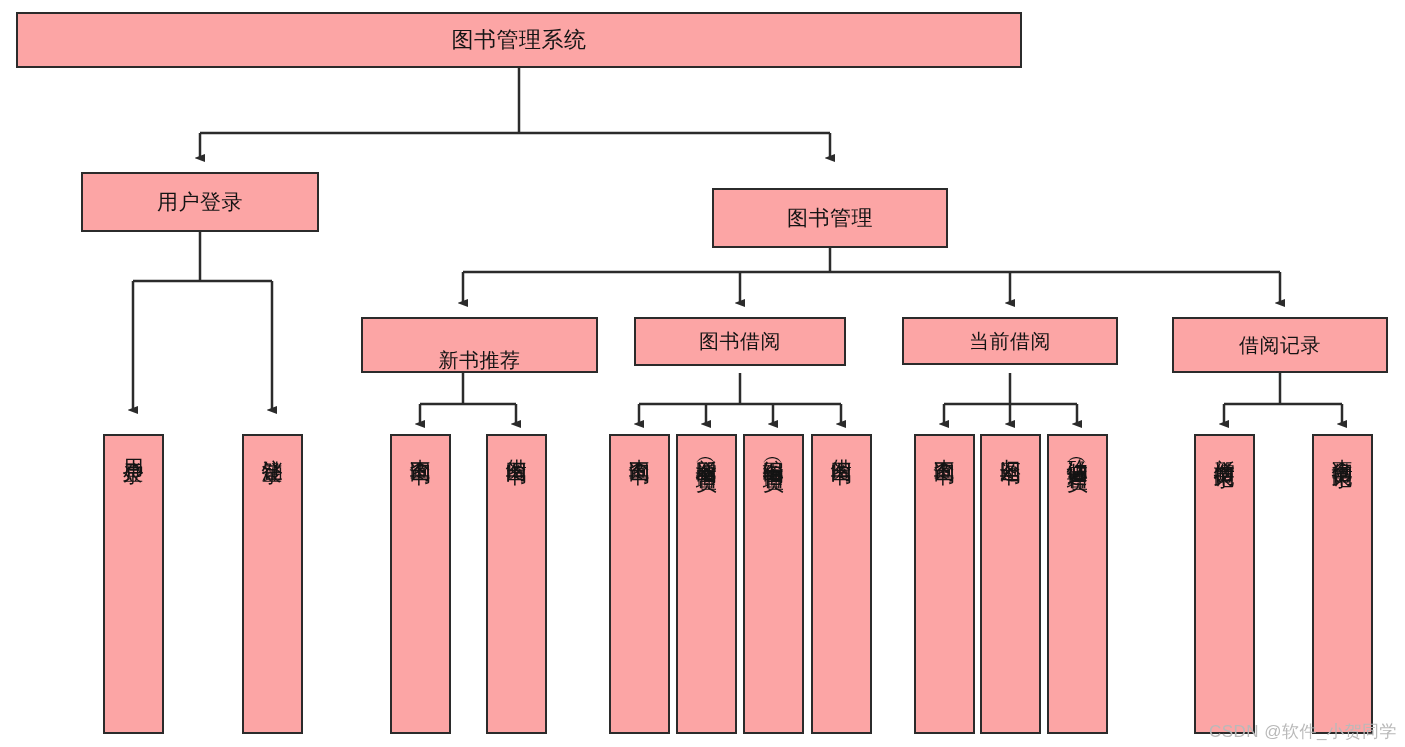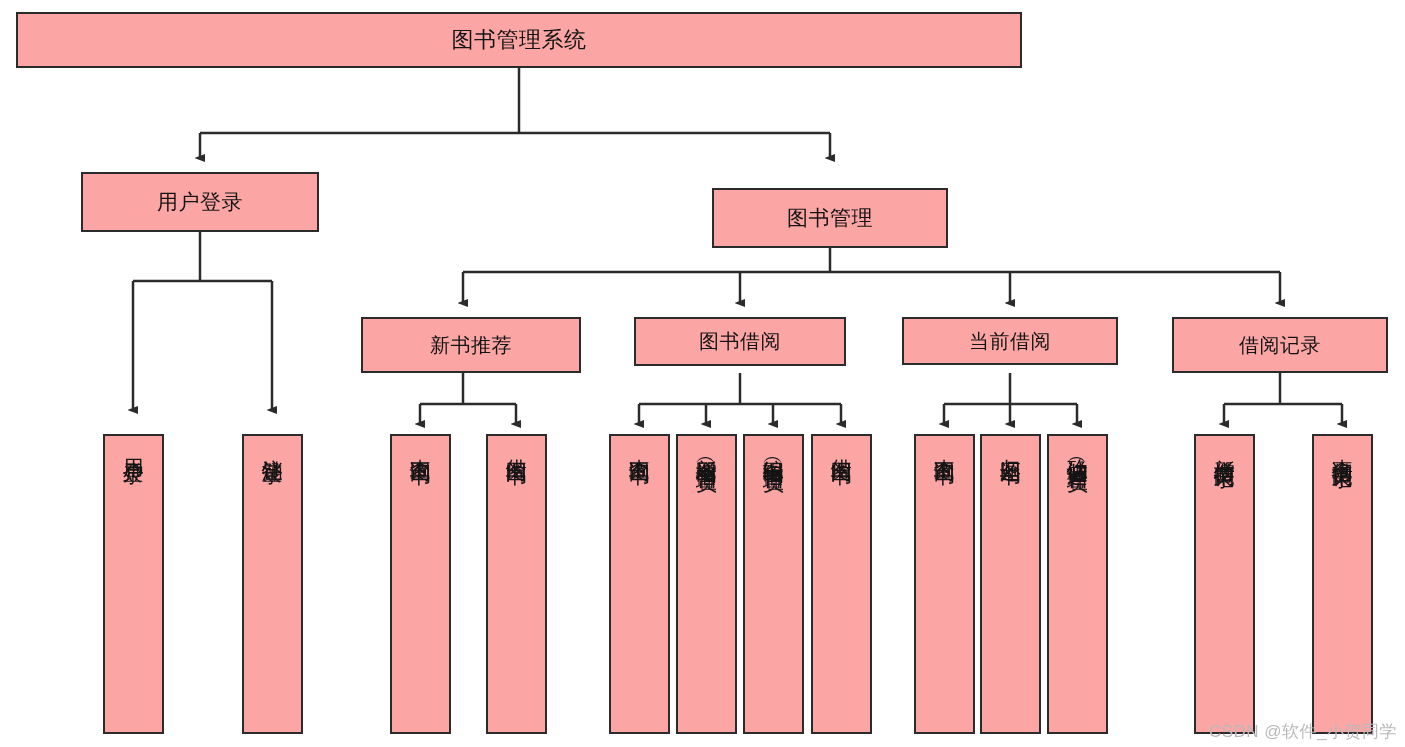--- a/index.html
+++ b/index.html
@@ -130,21 +130,21 @@
     <span class="label">图书管理系统</span>
   </div>
 
   <div class="node lvl1" style="left:81px; top:172px; width:238px; height:60px;">
     <span class="label">用户登录</span>
   </div>
   <div class="node lvl1" style="left:712px; top:188px; width:236px; height:60px;">
     <span class="label">图书管理</span>
   </div>
 
-  <div class="node lvl2" style="left:361px; top:317px; width:220px; height:56px;">
+  <div class="node lvl2" style="left:361px; top:317px; width:237px; height:56px;align-items:flex-end;">
     <span class="label">新书推荐</span>
   </div>
   <div class="node lvl2" style="left:634px; top:317px; width:212px; height:49px;">
     <span class="label">图书借阅</span>
   </div>
   <div class="node lvl2" style="left:902px; top:317px; width:216px; height:48px;">
     <span class="label">当前借阅</span>
   </div>
   <div class="node lvl2" style="left:1172px; top:317px; width:216px; height:56px;">
     <span class="label">借阅记录</span>

